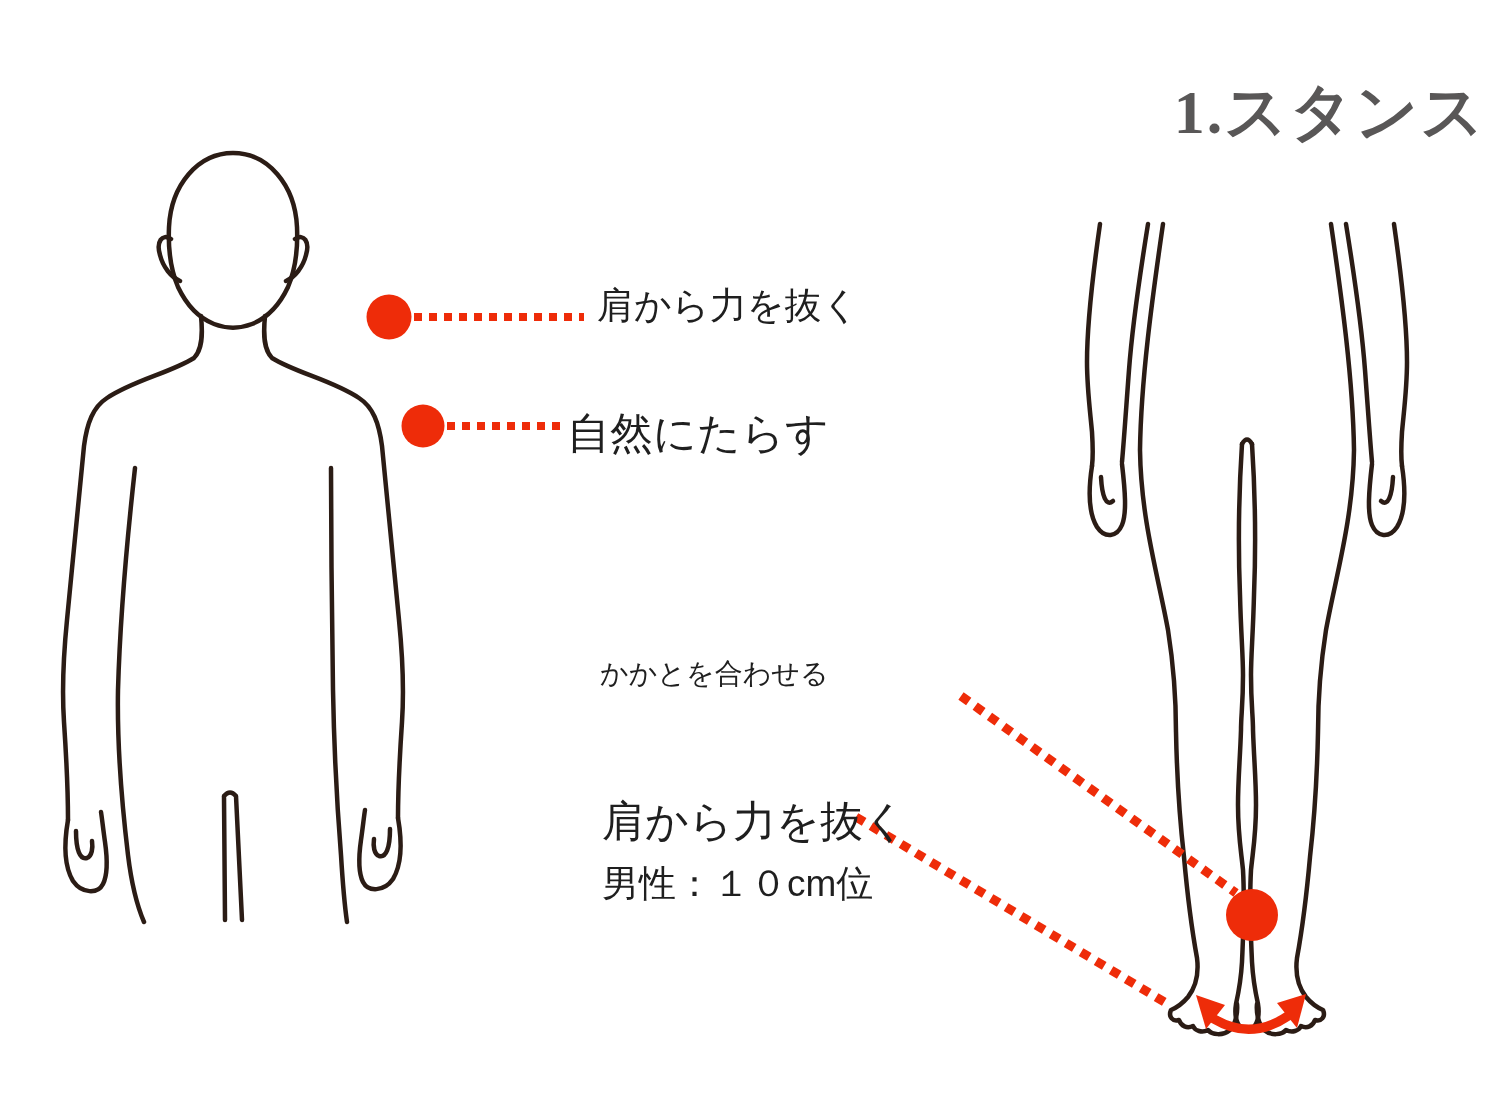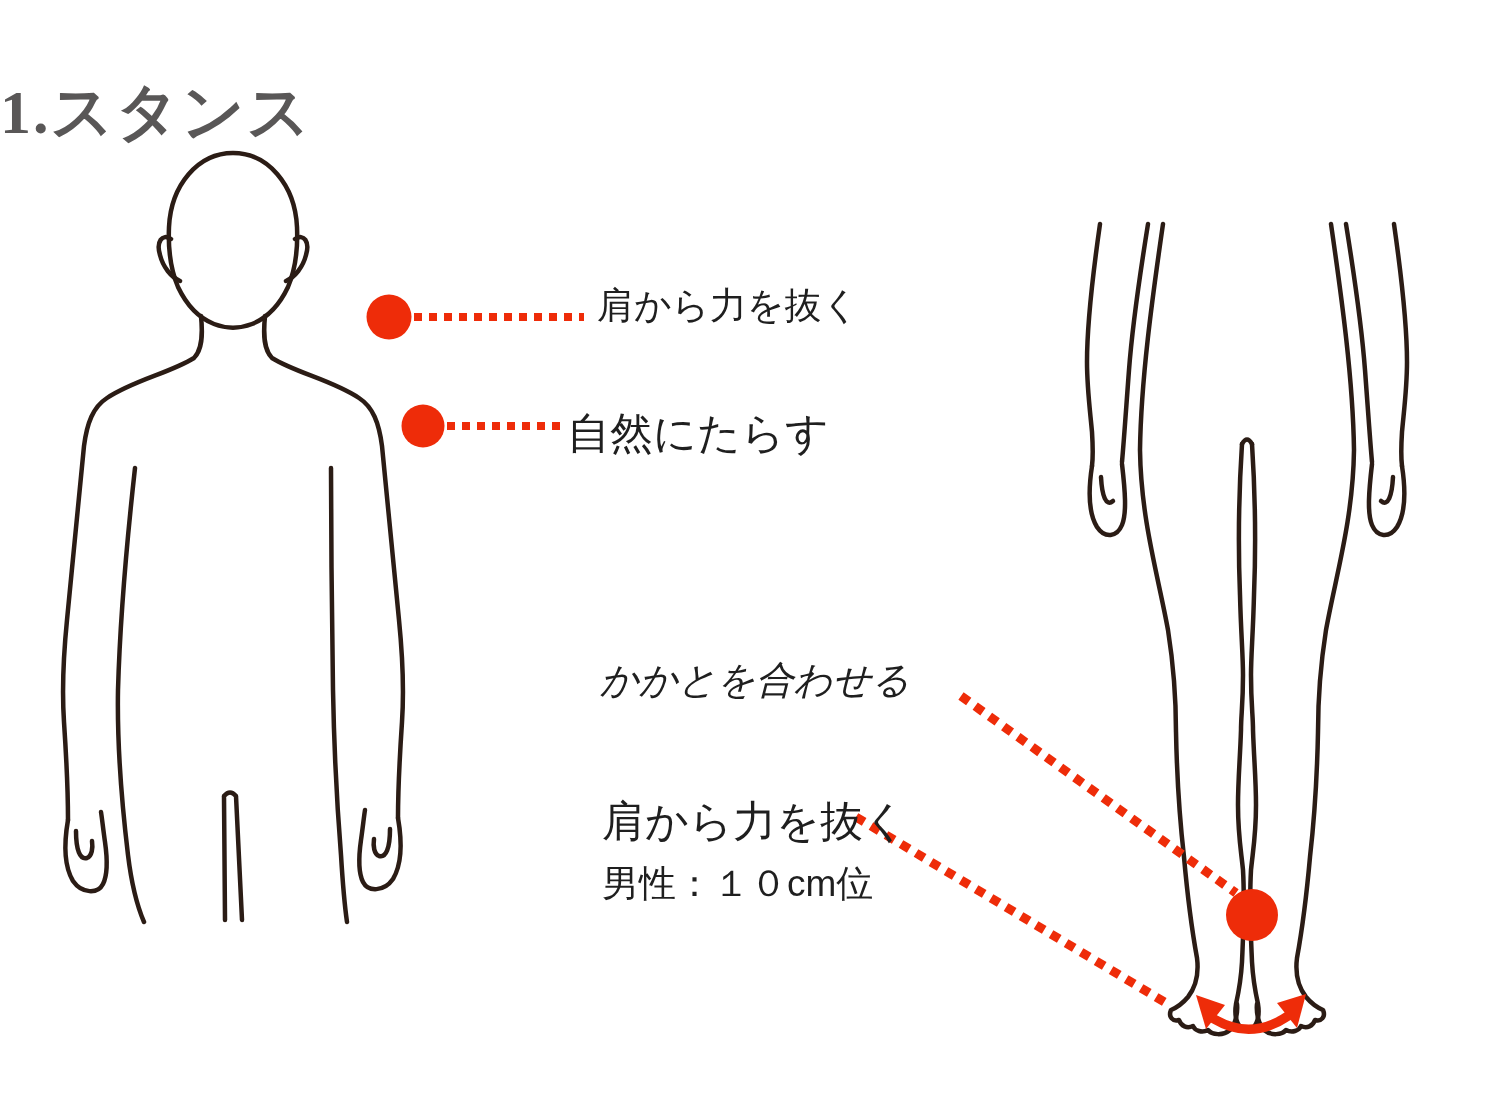--- a/index.html
+++ b/index.html
@@ -18,29 +18,29 @@
   }
   #figure-canvas{position:absolute;left:0;top:0;}
   .body-line{fill:none;stroke:var(--outline);stroke-width:4.5;stroke-linecap:round;stroke-linejoin:round;}
   .red-dot{fill:var(--accent);stroke:none;}
   .red-dash-h{fill:none;stroke:var(--accent);stroke-width:8;stroke-dasharray:8 7;stroke-linecap:butt;}
   .red-dash-d{fill:none;stroke:var(--accent);stroke-width:9;stroke-dasharray:9.5 8;stroke-linecap:butt;}
   .red-arc{fill:none;stroke:var(--accent);stroke-width:9.5;stroke-linecap:round;}
   .red-head{fill:var(--accent);stroke:none;}
   .page-title{
     position:absolute;left:0;right:0;top:70px;
-    text-align:left;
+    text-align:right;
     font-family:"Liberation Serif","DejaVu Serif",serif;
     font-weight:700;font-size:62px;letter-spacing:2px;
     color:var(--title);
   }
   .ann{position:absolute;color:var(--text);font-weight:500;white-space:nowrap;}
   #ann-shoulder{left:597px;top:281px;font-size:37px;}
   #ann-hands{left:567px;top:399px;font-size:43px;line-height:68px;}
-  #ann-heels{left:600px;top:655px;font-size:38px;font-style:italic;}
+  #ann-heels{left:600px;top:655px;font-size:28px;}
   #ann-toes{left:602px;top:793px;font-size:43px;}
   #ann-men{left:602px;top:859px;font-size:37px;}
   #ann-women{left:602px;top:911px;font-size:37px;}
 </style>
 </head>
 <body>
 
 <div id="stage">
 
   <div class="page-title">1.スタンス</div>

